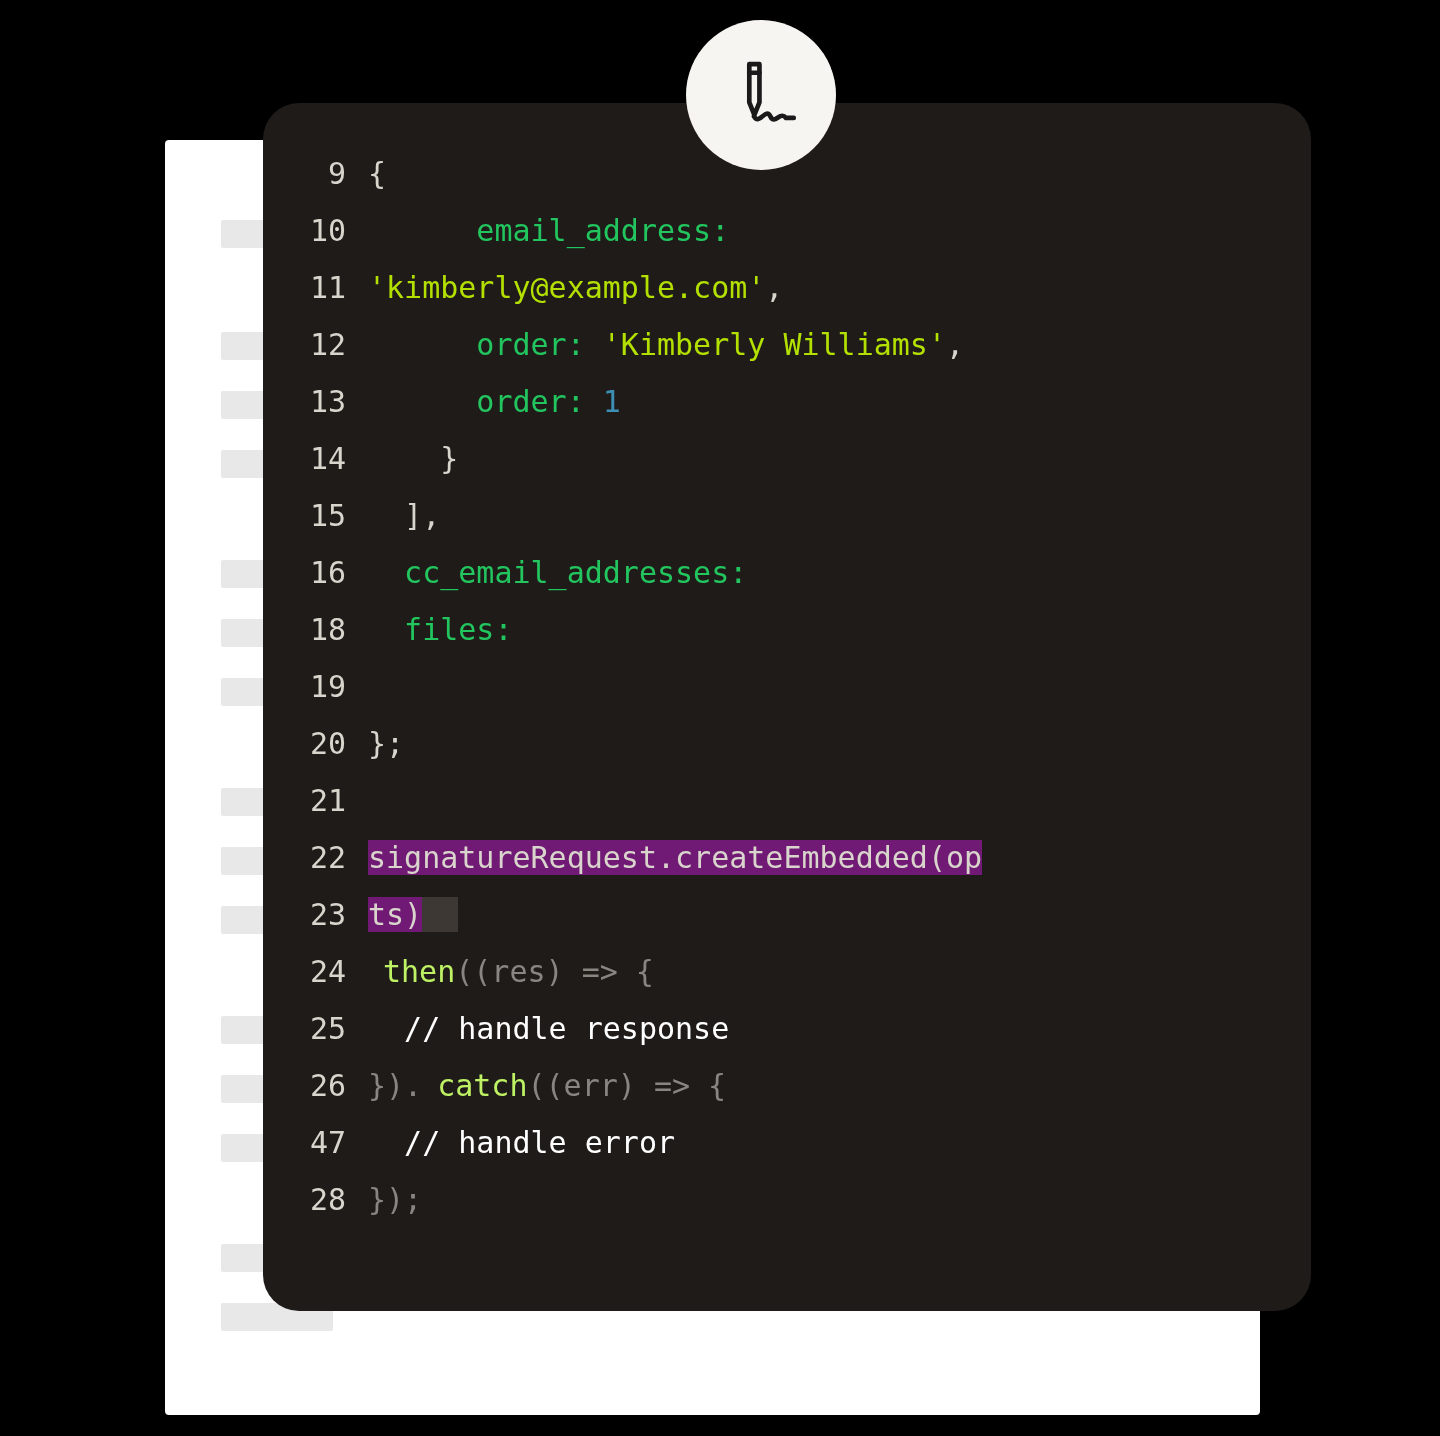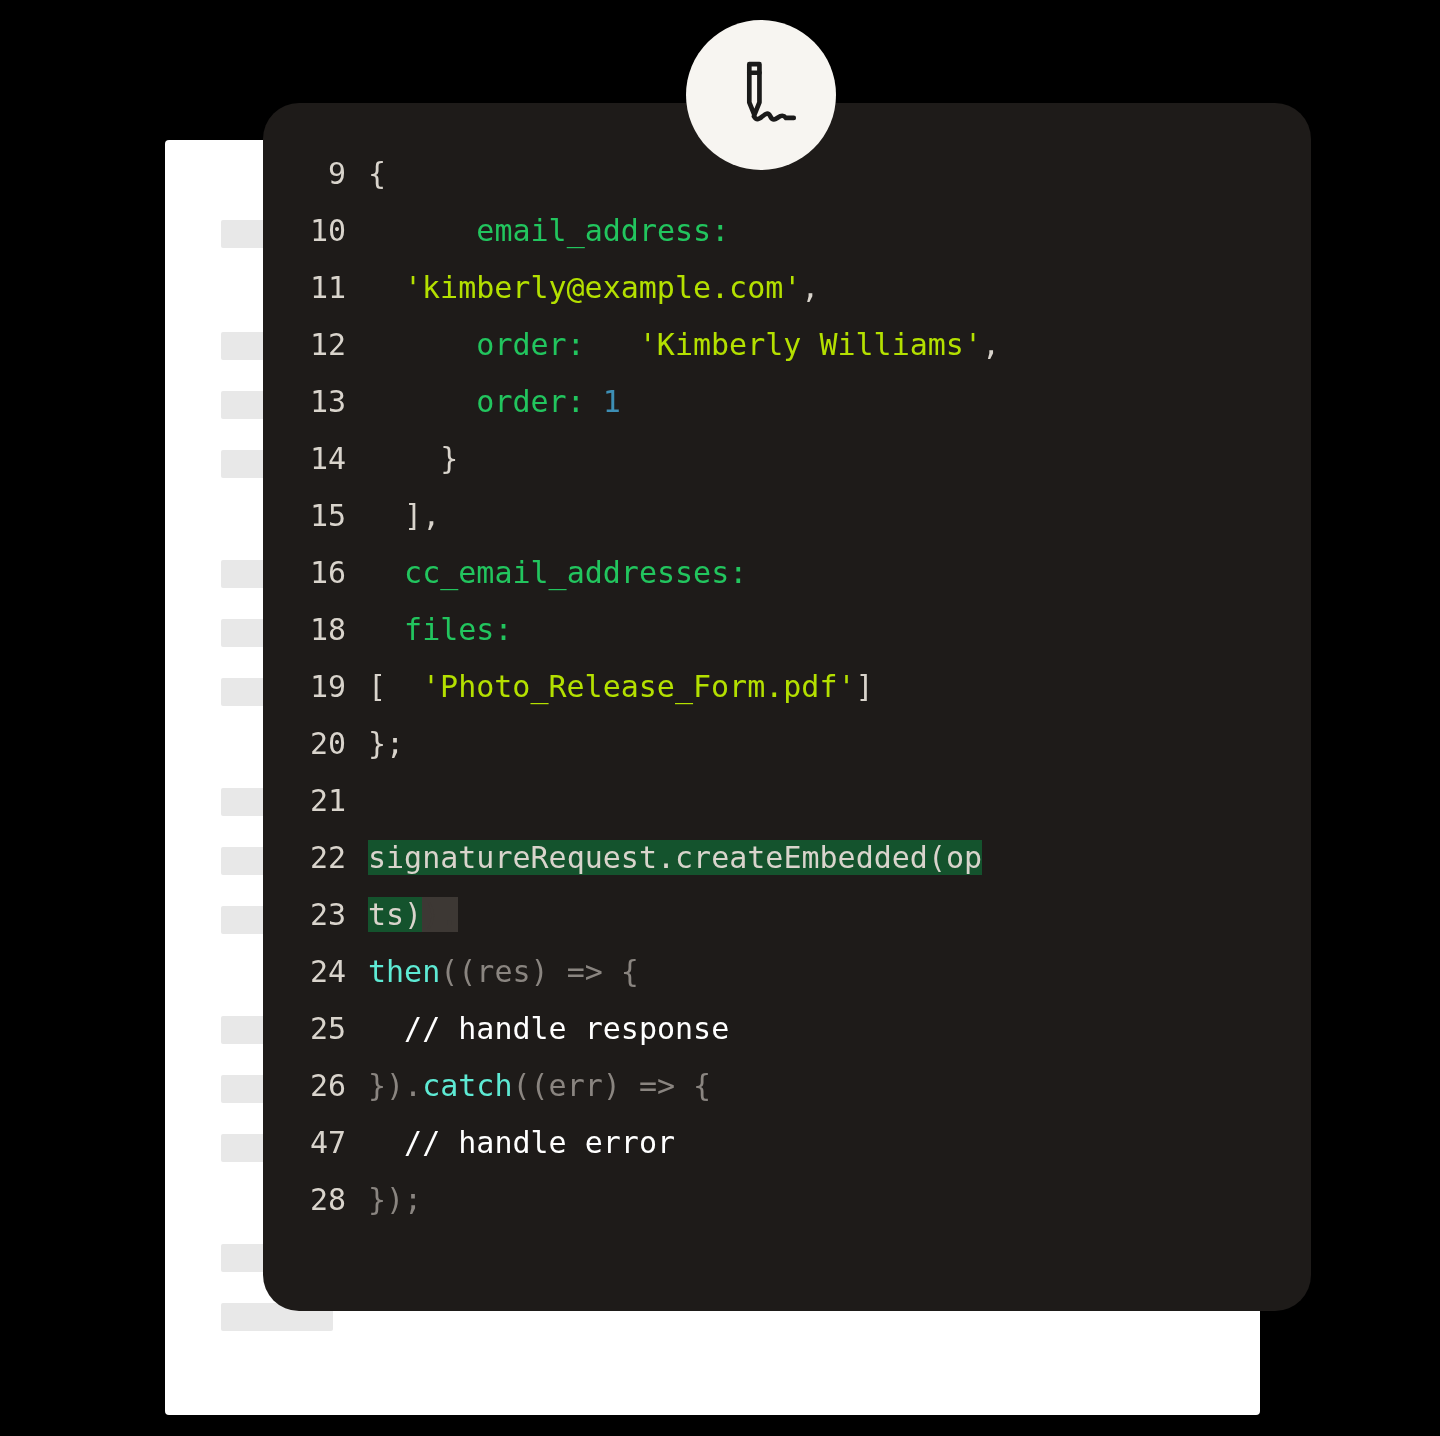--- a/index.html
+++ b/index.html
@@ -92,26 +92,26 @@
     
     .line-content {
       flex: 1;
       color: #d9d4cc;
       overflow: hidden;
     }
     
     
     .tok-punct { color: #d9d4cc; }
     .tok-key { color: #22c55e; }
-    .tok-string { color: #b4e000; margin-left: 36px; }
+    .tok-string { color: #b4e000; }
     .tok-number { color: #3d8fb5; }
-    .tok-method { color: #5eead4; }
+    .tok-method { color: #bef264; margin-left: 15px; }
     .tok-comment { color: #ffffff; }
     .tok-dim { color: #8a8580; }
-    .tok-hl { background: #14532d; }
+    .tok-hl { background: #701a75; }
     .tok-hl-after { background: #3d3834; color: #3d3834; }
     
   </style>
 </head>
 <body>
 
 <div class="doc-backdrop">
 
 <div class="doc-line" style="left: 56px; top: 80px; width: 112px;"></div>
     <div class="doc-line" style="left: 56px; top: 192px; width: 112px;"></div>
@@ -148,21 +148,21 @@
 
   <div class="code-line"><span class="line-number">9</span><span class="line-content"><span class="tok-punct">{</span></span></div>
       <div class="code-line"><span class="line-number">10</span><span class="line-content"><span class="tok-key">      email_address: </span></span></div>
       <div class="code-line"><span class="line-number">11</span><span class="line-content"><span class="tok-string">'kimberly@example.com'</span><span class="tok-punct">,</span></span></div>
       <div class="code-line"><span class="line-number">12</span><span class="line-content"><span class="tok-key">      order: </span><span class="tok-string">'Kimberly Williams'</span><span class="tok-punct">,</span></span></div>
       <div class="code-line"><span class="line-number">13</span><span class="line-content"><span class="tok-key">      order: </span><span class="tok-number">1</span></span></div>
       <div class="code-line"><span class="line-number">14</span><span class="line-content"><span class="tok-punct">    }</span></span></div>
       <div class="code-line"><span class="line-number">15</span><span class="line-content"><span class="tok-punct">  ],</span></span></div>
       <div class="code-line"><span class="line-number">16</span><span class="line-content"><span class="tok-key">  cc_email_addresses:</span></span></div>
       <div class="code-line"><span class="line-number">18</span><span class="line-content"><span class="tok-key">  files:</span></span></div>
-      <div class="code-line"><span class="line-number">19</span><span class="line-content"><span class="tok-punct">[</span><span class="tok-string">'Photo_Release_Form.pdf'</span><span class="tok-punct">]</span></span></div>
+      <div class="code-line"><span class="line-number">19</span></div>
       <div class="code-line"><span class="line-number">20</span><span class="line-content"><span class="tok-punct">};</span></span></div>
       <div class="code-line"><span class="line-number">21</span><span class="line-content"><span class="tok-punct"> </span></span></div>
       <div class="code-line"><span class="line-number">22</span><span class="line-content"><span class="tok-punct tok-hl">signatureRequest.createEmbedded(op</span></span></div>
       <div class="code-line"><span class="line-number">23</span><span class="line-content"><span class="tok-punct tok-hl">ts)</span><span class="tok-dim tok-hl-after">).</span></span></div>
       <div class="code-line"><span class="line-number">24</span><span class="line-content"><span class="tok-method">then</span><span class="tok-dim">((res) =&gt; {</span></span></div>
       <div class="code-line"><span class="line-number">25</span><span class="line-content"><span class="tok-comment">  // handle response</span></span></div>
       <div class="code-line"><span class="line-number">26</span><span class="line-content"><span class="tok-dim">}).</span><span class="tok-method">catch</span><span class="tok-dim">((err) =&gt; {</span></span></div>
       <div class="code-line"><span class="line-number">47</span><span class="line-content"><span class="tok-comment">  // handle error</span></span></div>
       <div class="code-line"><span class="line-number">28</span><span class="line-content"><span class="tok-dim">});</span></span></div>
     </div>

